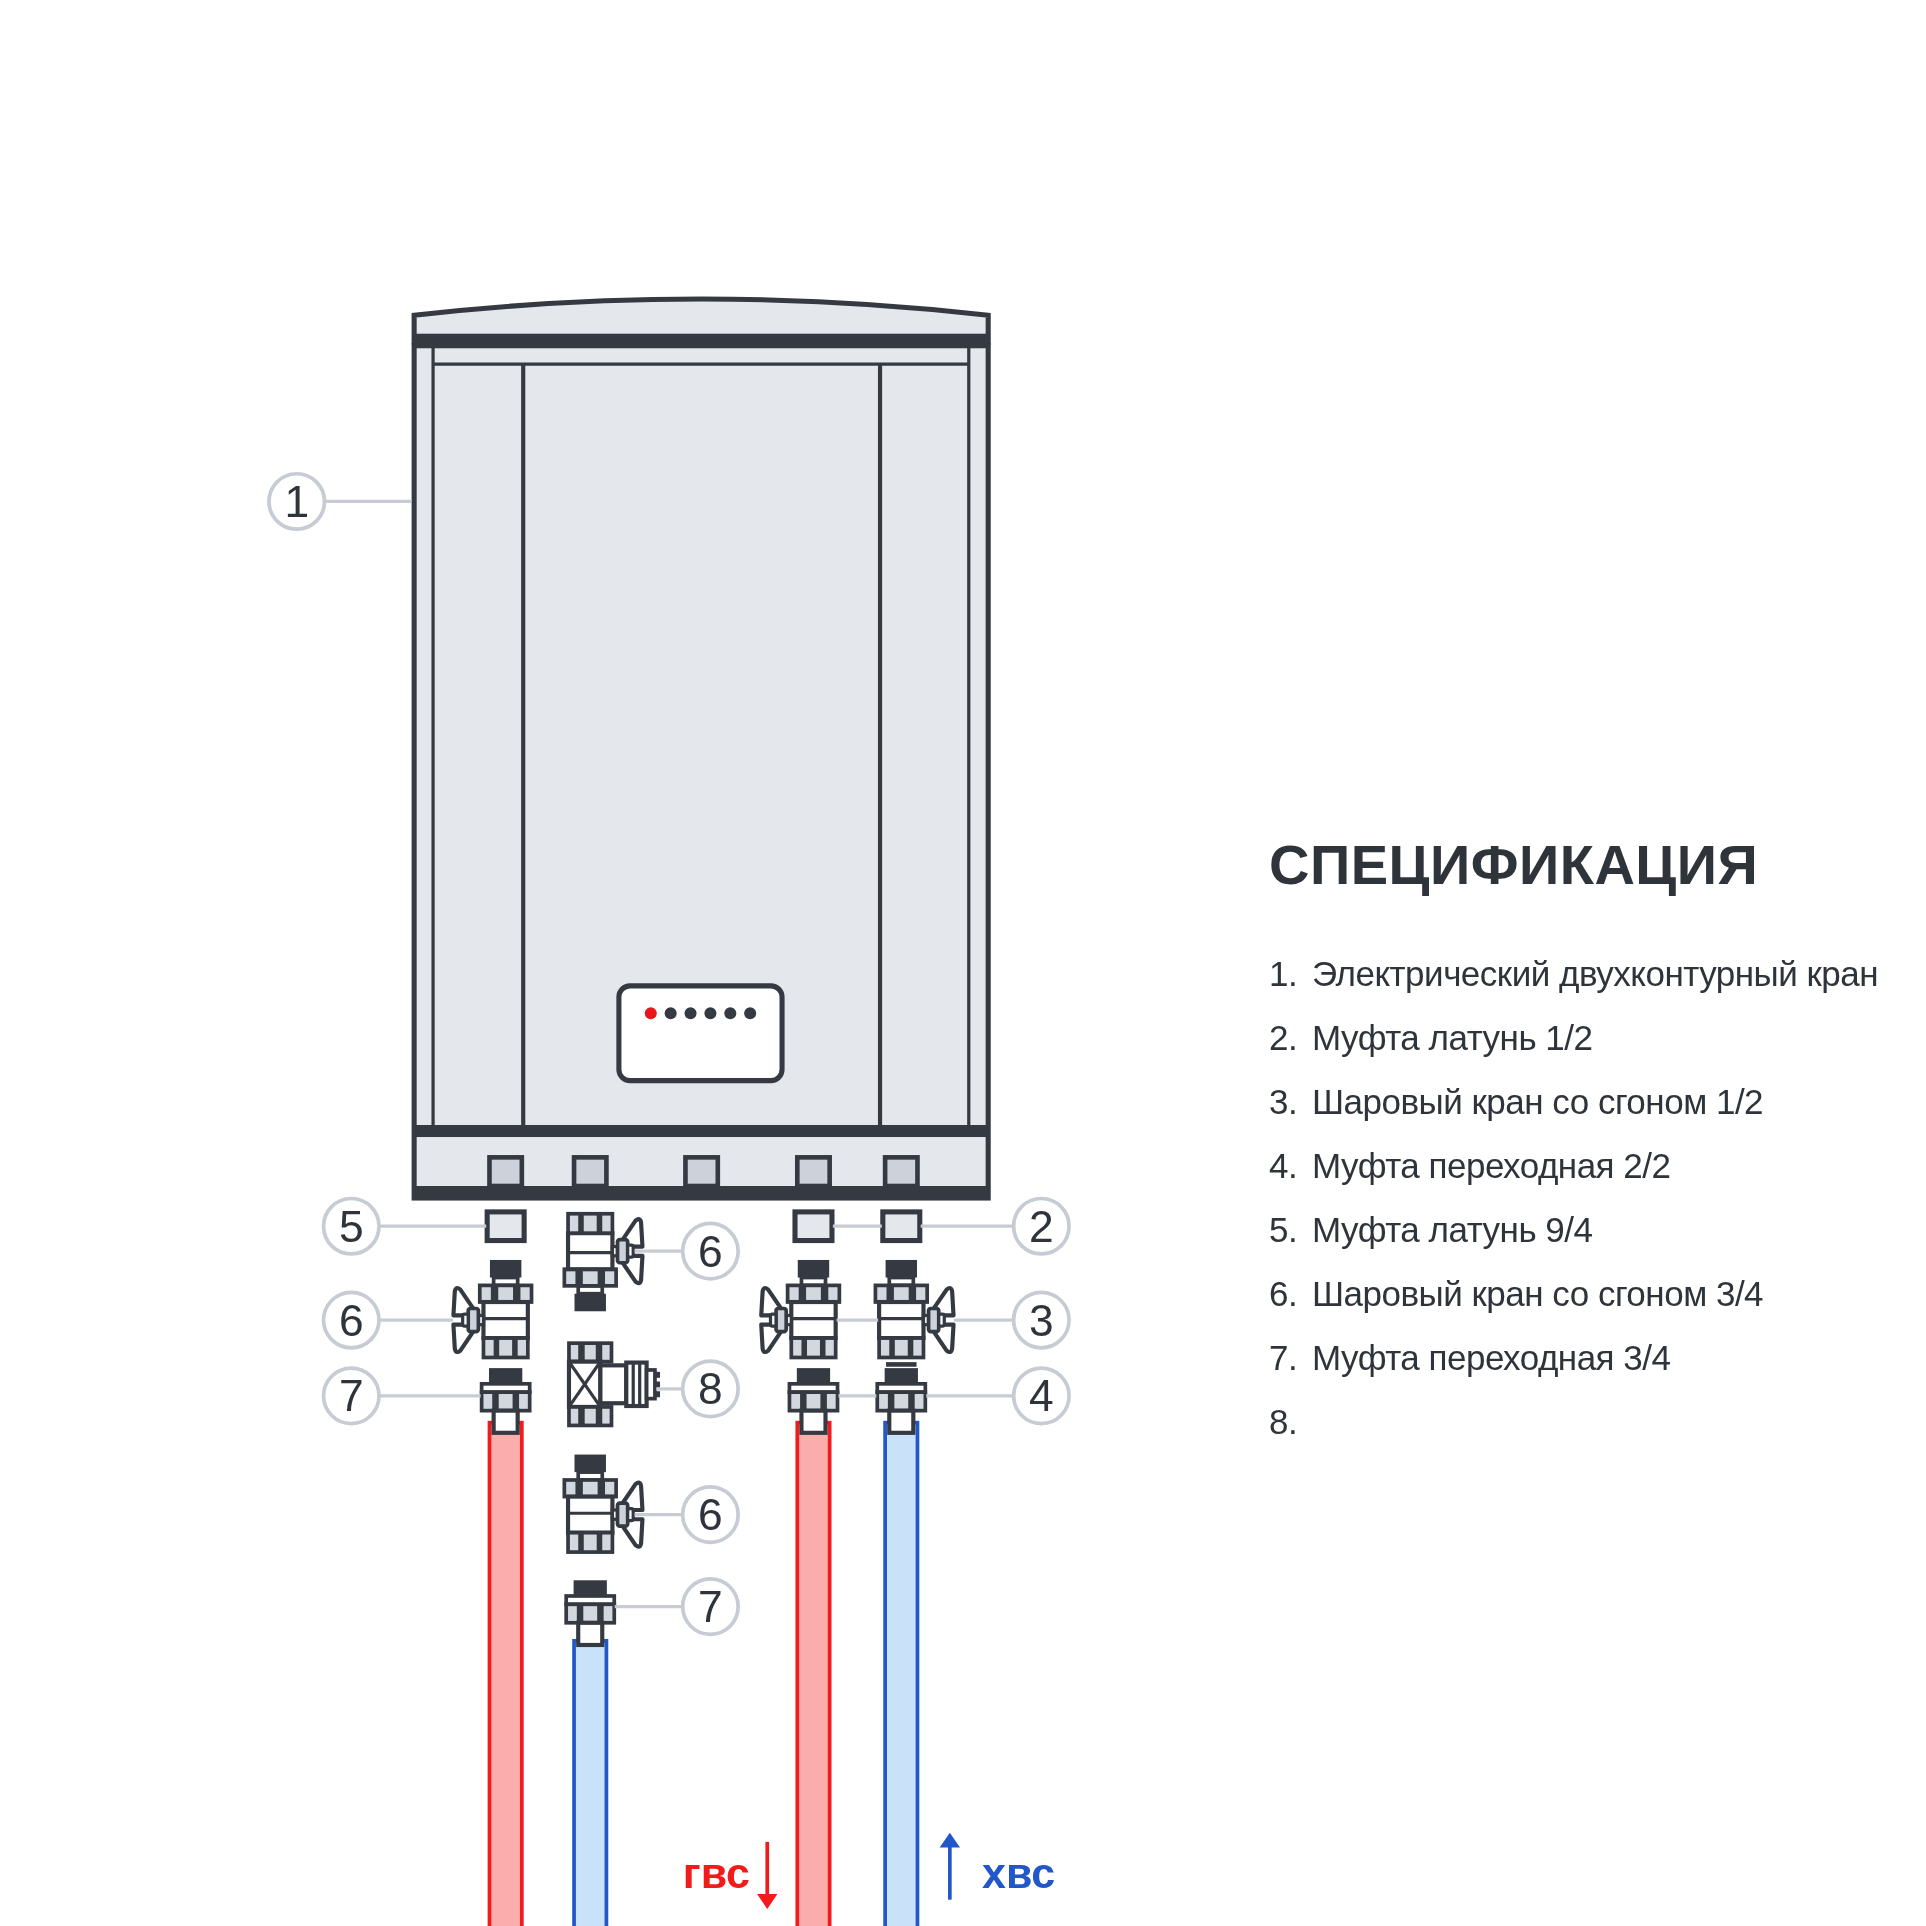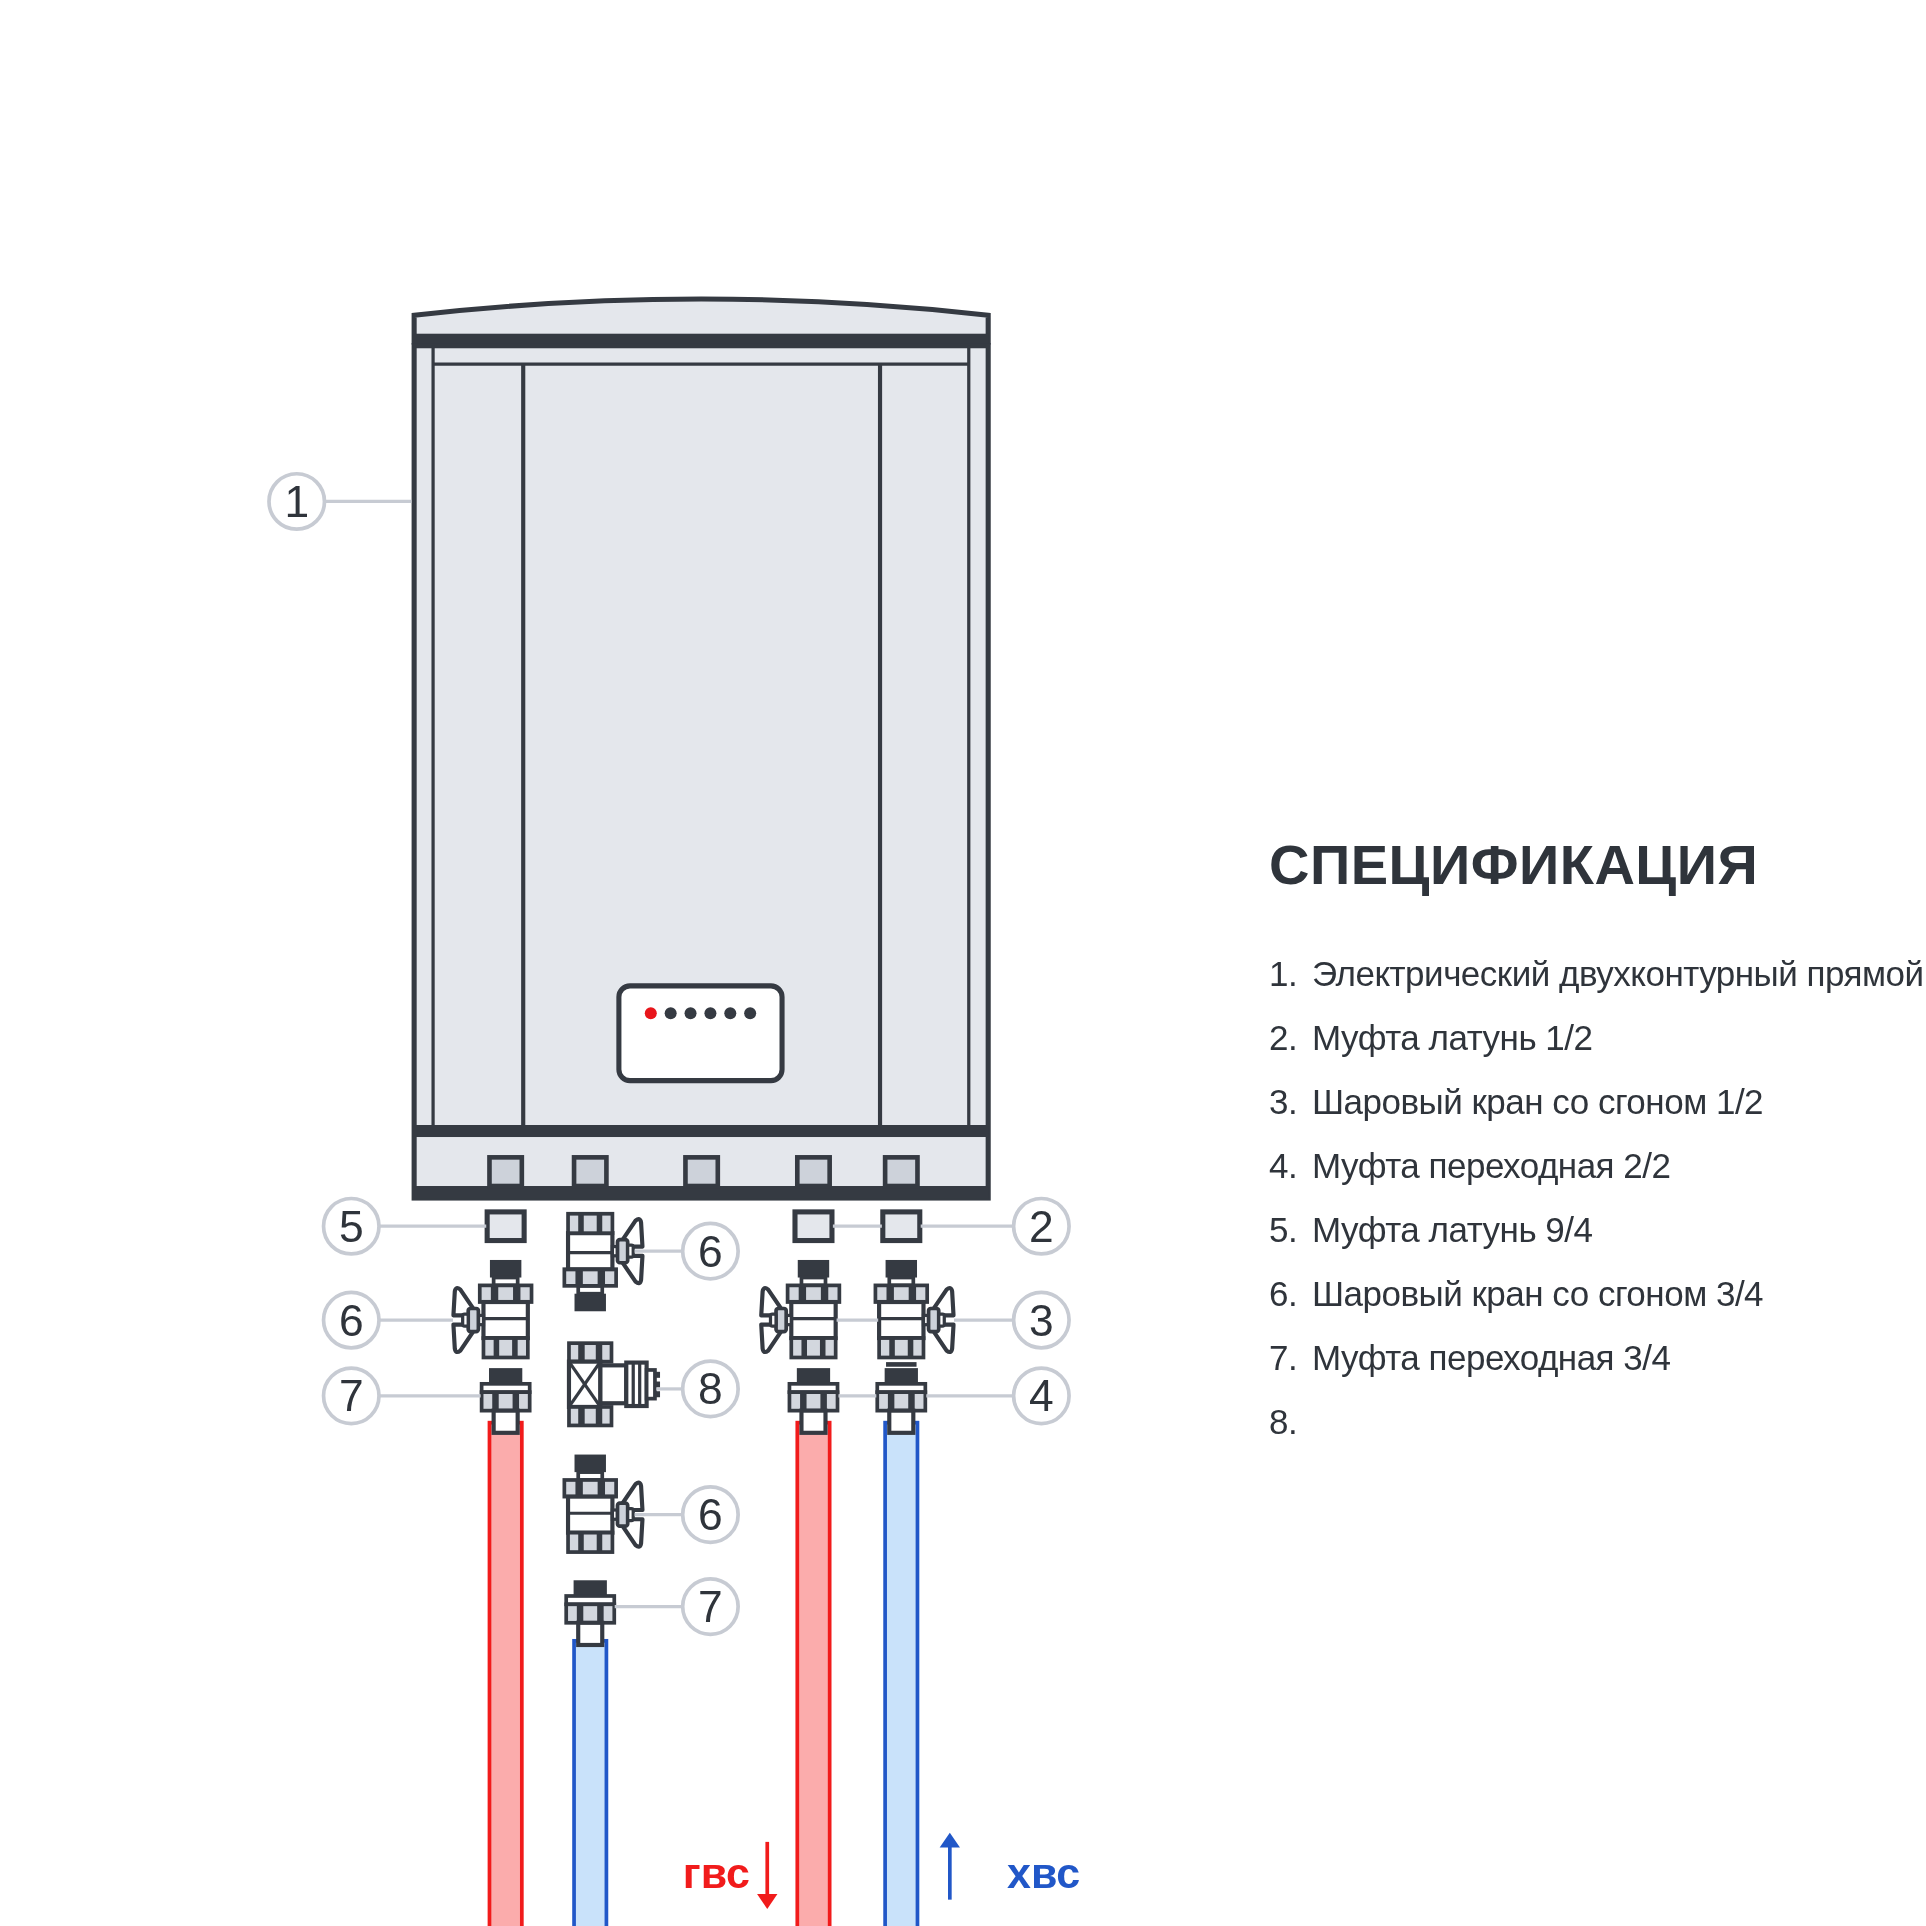--- a/index.html
+++ b/index.html
@@ -55,21 +55,21 @@
   
   #spec{position:absolute;left:1269px;top:832px;width:638px;color:var(--c-text);}
   #spec .spec-heading{font-size:56px;font-weight:bold;letter-spacing:0.5px;}
   #spec ol{list-style:none;margin:45px 0 0 0;padding:0;}
   #spec li{display:flex;align-items:center;height:64px;font-size:35px;letter-spacing:-0.5px;}
   #spec li .num{width:43px;flex:0 0 auto;}
   #spec li .txt{white-space:nowrap;}
   
   .flow-label{position:absolute;font-size:43px;font-weight:bold;white-space:nowrap;}
   #label-hot{right:calc(1926px - 750px);left:auto;top:1849px;color:var(--c-hotS);}
-  #label-cold{left:1007px;top:1849px;color:var(--c-coldS);}
+  #label-cold{left:982px;top:1849px;color:var(--c-coldS);}
 </style>
 </head>
 <body>
 
 <div id="canvas">
 
 
   <svg id="diagram" viewBox="0 0 4167 4167" xmlns="http://www.w3.org/2000/svg">
 
     <defs>
@@ -277,21 +277,21 @@
         <polygon points="2055,3965 2033,3997 2077,3997" class="arrow-cold-head"></polygon>
       </g>
     </g>
   </svg>
 
   <div id="spec">
     <div class="spec-heading">СПЕЦИФИКАЦИЯ</div>
     <ol>
       <li>
         <span class="num">1.</span>
-        <span class="txt">Электрический двухконтурный прямой</span>
+        <span class="txt">Электрический двухконтурный кран</span>
       </li>
       <li>
         <span class="num">2.</span>
         <span class="txt">Муфта латунь 1/2</span>
       </li>
       <li>
         <span class="num">3.</span>
         <span class="txt">Шаровый кран со сгоном 1/2</span>
       </li>
       <li>

